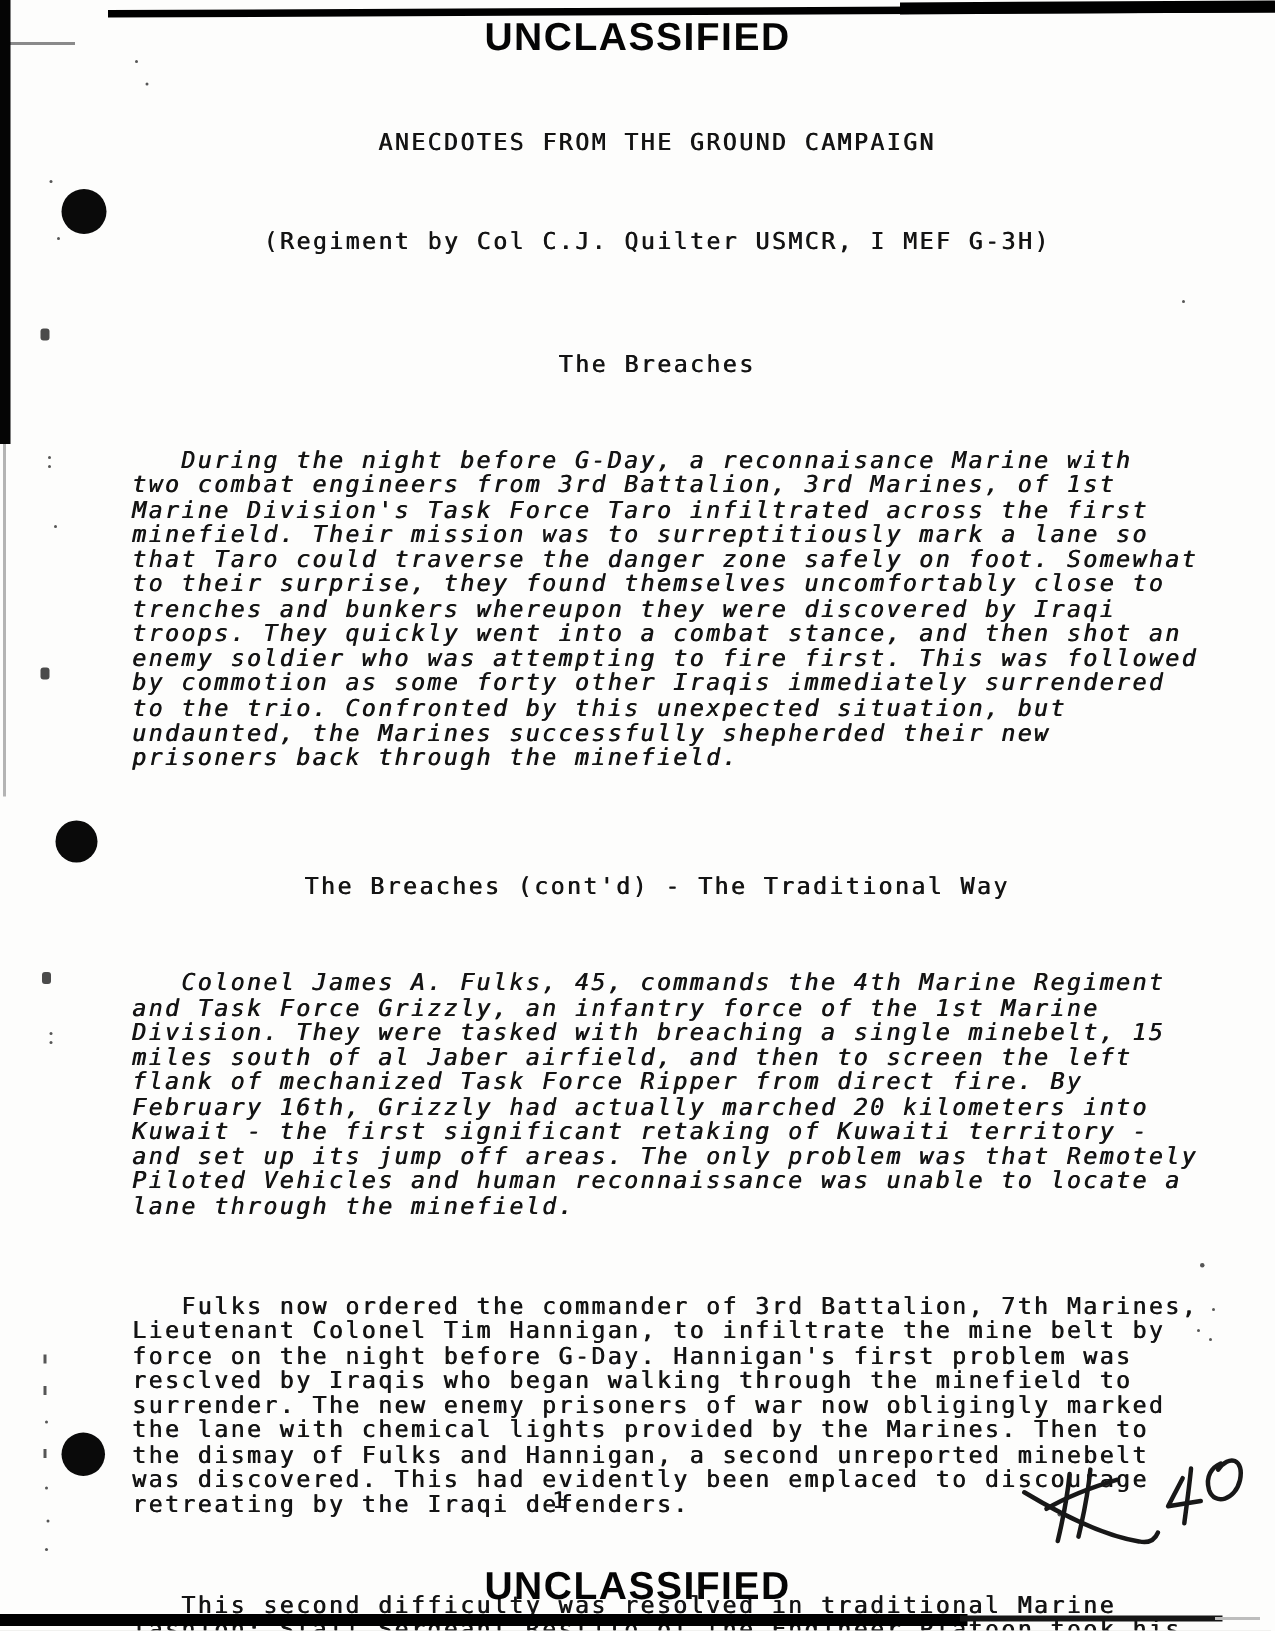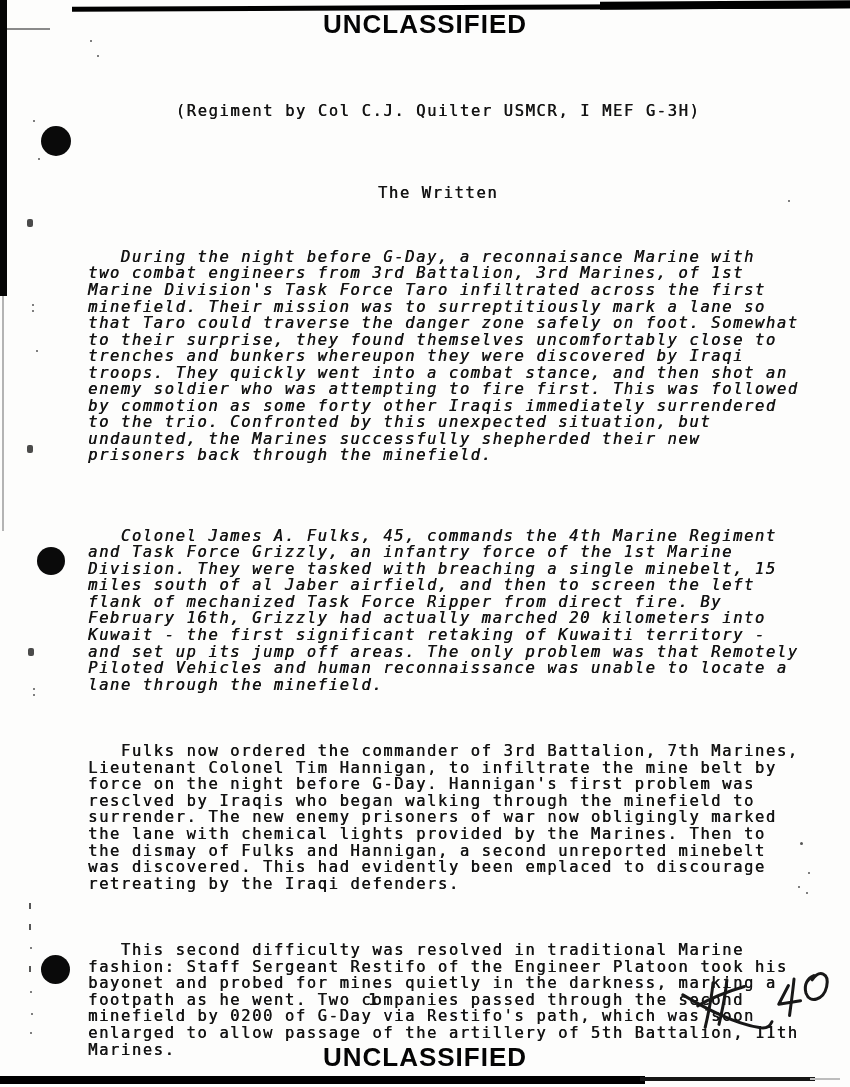--- a/index.html
+++ b/index.html
@@ -96,37 +96,39 @@
   <div class="sp d2" style="left:788px;top:200px"></div>
   <div class="sp d3" style="left:800px;top:842px"></div>
   <div class="sp d2" style="left:808px;top:872px"></div>
   <div class="sp d2" style="left:798px;top:886px"></div>
   <div class="sp d2" style="left:806px;top:892px"></div>
   <div class="sp d3" style="left:705px;top:1008px"></div>
 
   <div class="banner top">UNCLASSIFIED</div>
 
   <div class="doc">
+    <div class="t center">ANECDOTES FROM THE GROUND CAMPAIGN</div>
     <div class="t center m16">(Regiment by Col C.J. Quilter USMCR, I MEF G-3H)</div>
 
-    <div class="t center m16">The Written</div>
+    <div class="t center m16">The Breaches</div>
     <div class="t m14">   During the night before G-Day, a reconnaisance Marine with
 two combat engineers from 3rd Battalion, 3rd Marines, of 1st
 Marine Division's Task Force Taro infiltrated across the first
 minefield. Their mission was to surreptitiously mark a lane so
 that Taro could traverse the danger zone safely on foot. Somewhat
 to their surprise, they found themselves uncomfortably close to
 trenches and bunkers whereupon they were discovered by Iraqi
 troops. They quickly went into a combat stance, and then shot an
 enemy soldier who was attempting to fire first. This was followed
 by commotion as some forty other Iraqis immediately surrendered
 to the trio. Confronted by this unexpected situation, but
 undaunted, the Marines successfully shepherded their new
 prisoners back through the minefield.</div>
 
+    <div class="t center m20">The Breaches (cont'd) - The Traditional Way</div>
     <div class="t m14">   Colonel James A. Fulks, 45, commands the 4th Marine Regiment
 and Task Force Grizzly, an infantry force of the 1st Marine
 Division. They were tasked with breaching a single minebelt, 15
 miles south of al Jaber airfield, and then to screen the left
 flank of mechanized Task Force Ripper from direct fire. By
 February 16th, Grizzly had actually marched 20 kilometers into
 Kuwait - the first significant retaking of Kuwaiti territory -
 and set up its jump off areas. The only problem was that Remotely
 Piloted Vehicles and human reconnaissance was unable to locate a
 lane through the minefield.</div>

